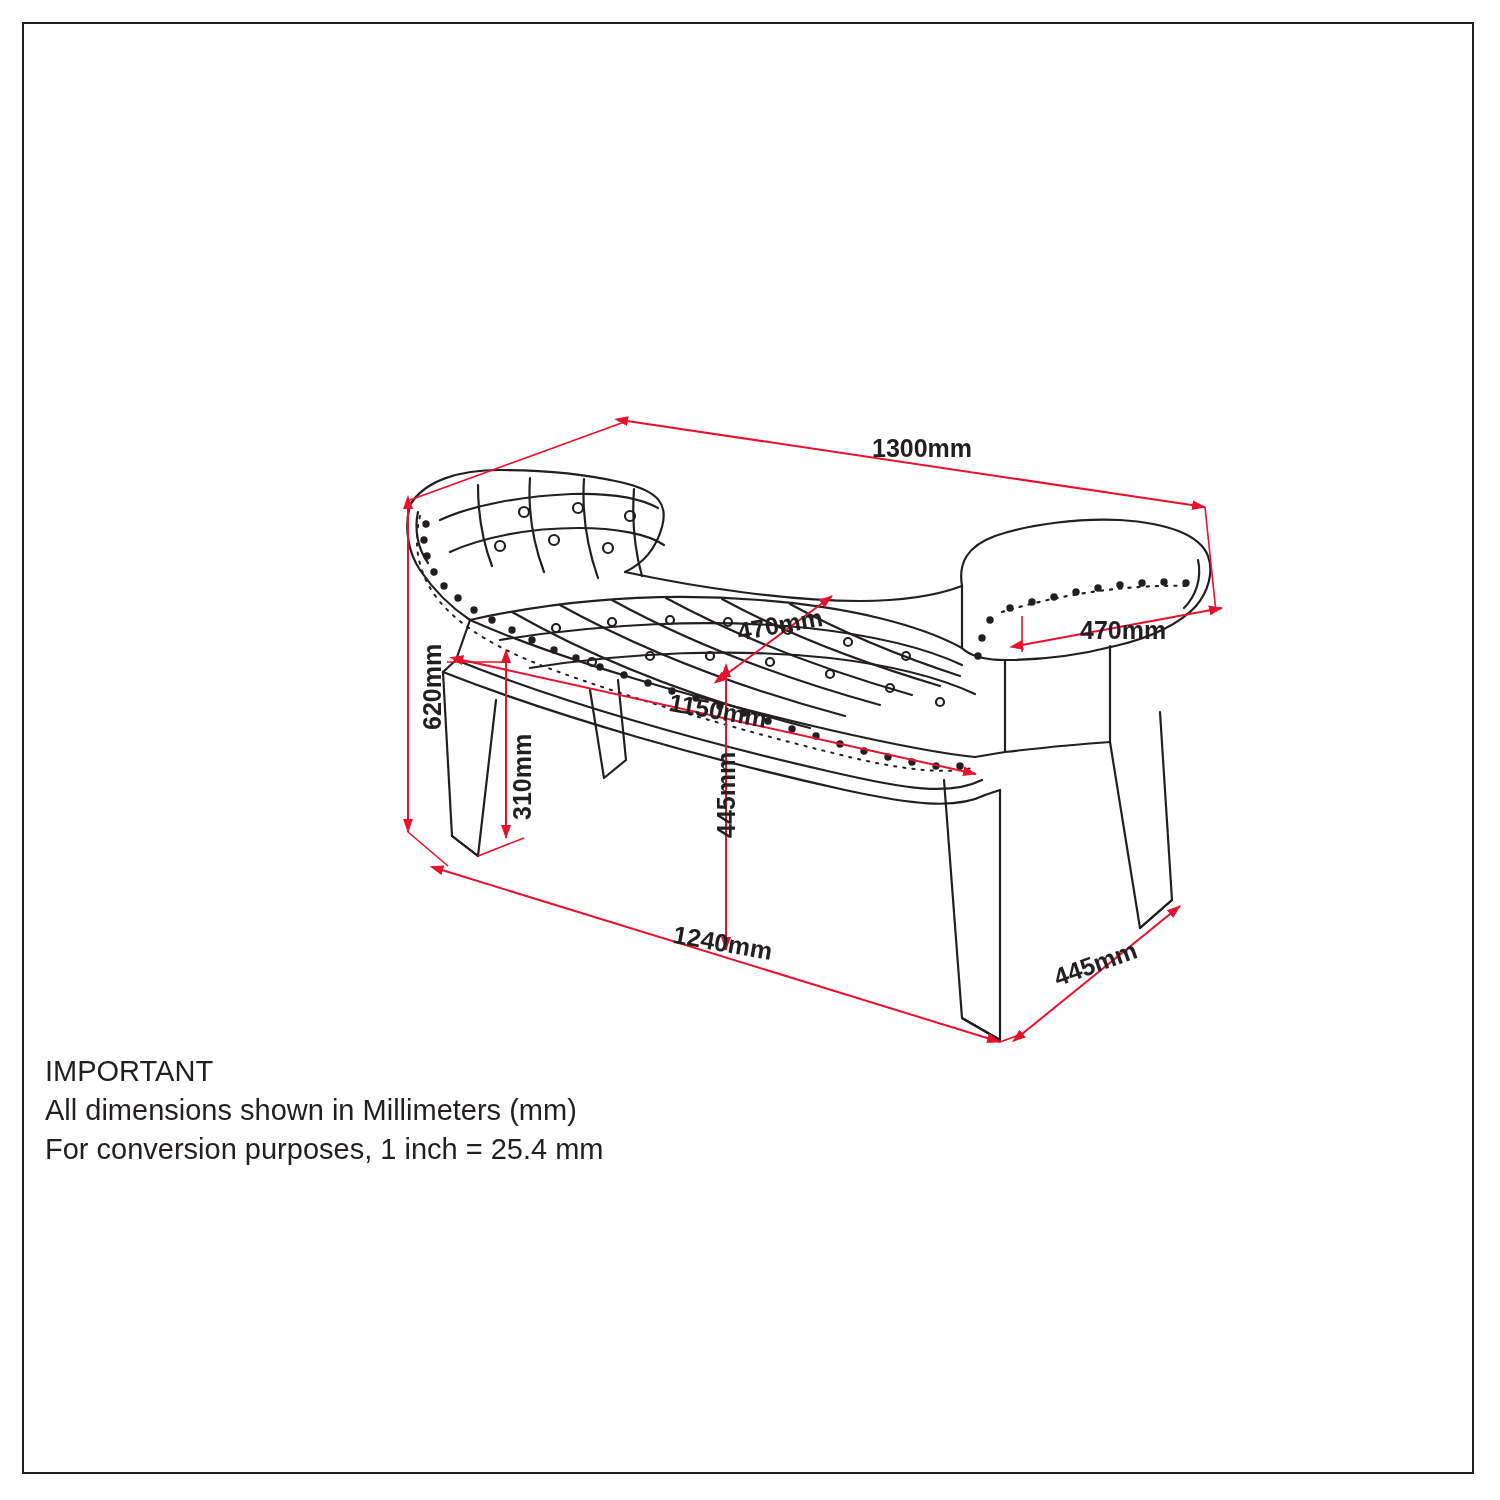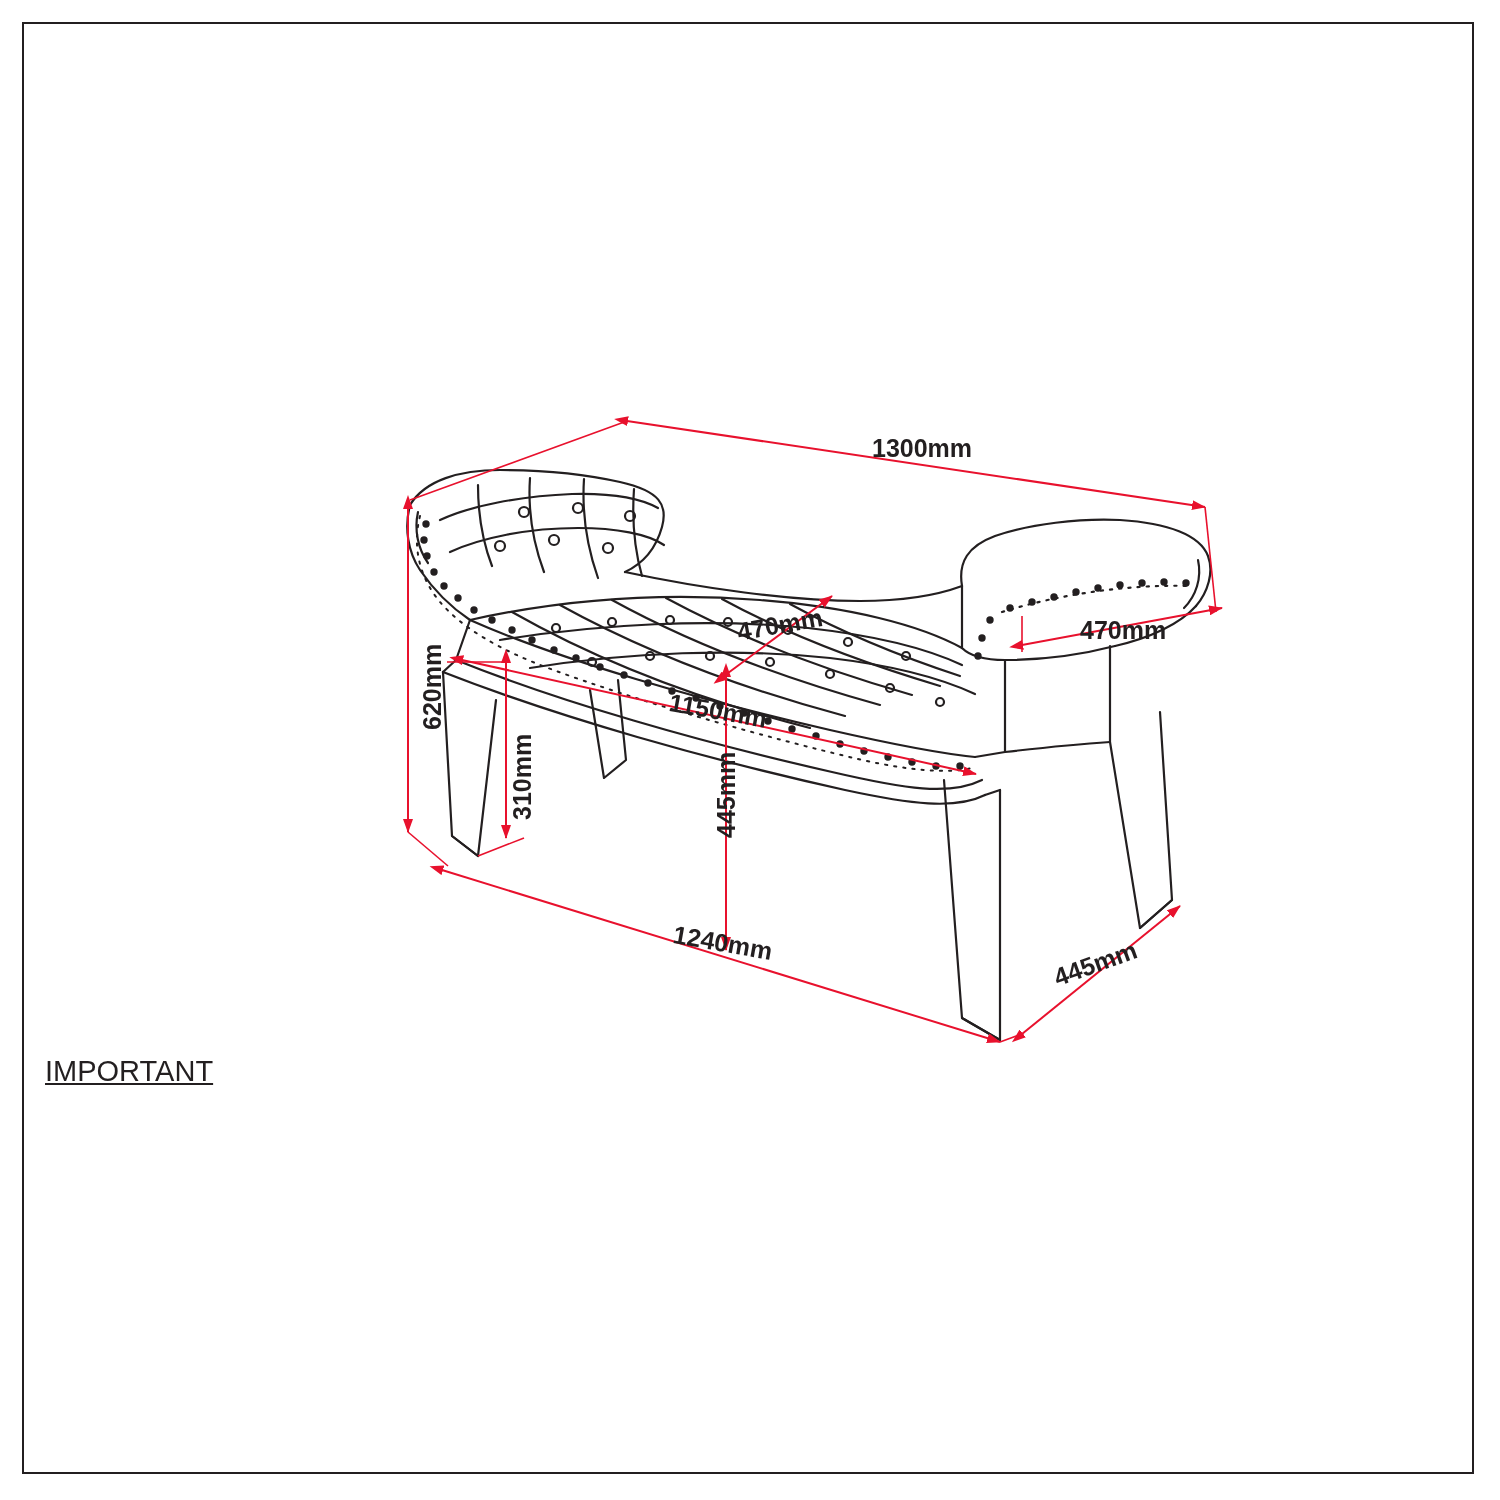--- a/index.html
+++ b/index.html
@@ -54,21 +54,20 @@
     left: 45px;
     top: 1052px;
     font-family: "Liberation Sans", sans-serif;
     font-size: 29px;
     color: #231f20;
     line-height: 39px;
     white-space: nowrap;
   }
   #notes .note-title {
     font-size: 29px;
-    text-decoration: underline;
   }
 </style>
 </head>
 <body>
 
 <div id="page">
 
   <div id="frame"></div>
 
   <svg id="drawing-svg" viewBox="0 0 1500 1500">
@@ -257,15 +256,17 @@
   <div class="dim-label" style="left:672px; top:688px; transform:rotate(10deg); transform-origin:left top;">1150mm</div>
 
   <div class="dim-label rot-90" style="left:712px; top:838px;">445mm</div>
 
   <div class="dim-label" style="left:676px; top:920px; transform:rotate(10deg); transform-origin:left top;">1240mm</div>
 
   <div class="dim-label" style="left:1050px; top:965px; transform:rotate(-20deg); transform-origin:left top;">445mm</div>
 
   <div id="notes">
     <div class="note-title">IMPORTANT</div>
+    <div>All dimensions shown in Millimeters (mm)</div>
+    <div>For conversion purposes, 1 inch = 25.4 mm</div>
   </div>
 
 </div>
 
 </body></html>

